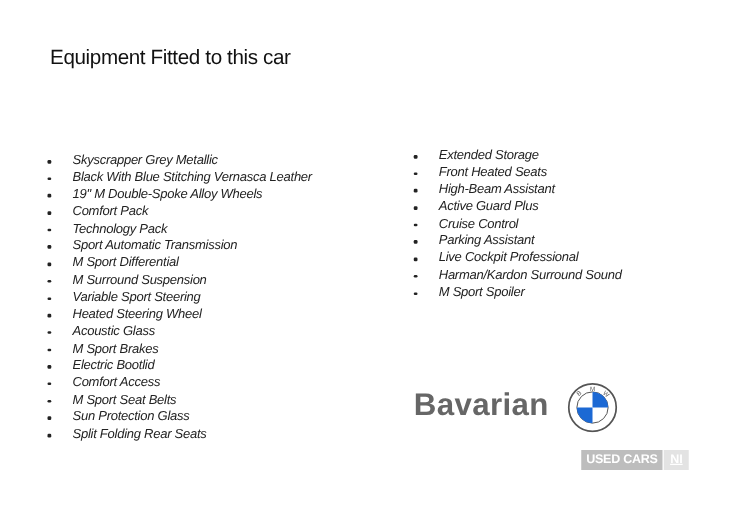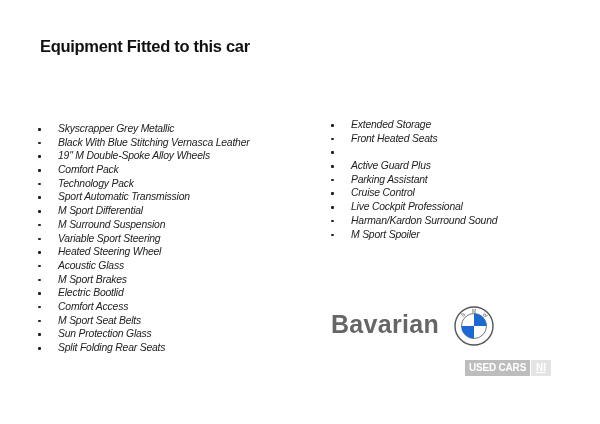--- a/index.html
+++ b/index.html
@@ -1,18 +1,18 @@
 <!DOCTYPE html>
 <html><head>
 <meta charset="utf-8">
 <style>
   html, body { margin:0; padding:0; }
   body { width:600px; height:424px; background:#ffffff; position:relative; overflow:hidden;
          font-family:"Liberation Sans", sans-serif; color:#1a1a1a; }
-  .title { position:absolute; left:40px; top:37px; font-size:16.5px; font-weight:bold; letter-spacing:-0.3px; color:#111; }
+  .title { position:absolute; left:40px; top:37px; font-size:16.5px; font-weight:normal; letter-spacing:-0.3px; color:#111; }
   ul.list { position:absolute; list-style:none; margin:0; padding:0;font-style:italic; }
   ul.list li { position:relative; font-size:10.4px; height:13.7px; line-height:13.7px; padding-left:20px; letter-spacing:-0.2px; color:#222; white-space:nowrap; }
   ul.list li .dot { position:absolute; left:0; top:6px; width:2.5px; height:2.5px; background:#222; border-radius:1px; }
   #left-list { left:38px; top:122px; }
   #right-list { left:331px; top:118px; }
   .brand { position:absolute; left:331px; top:310px; font-size:25px; font-weight:bold; color:#666; letter-spacing:0.3px; }
   .logo { position:absolute; left:454px; top:306px; width:40px; height:40px; }
   .badge { position:absolute; left:465px; top:360px; height:16px; display:flex;justify-content:center; }
   .badge .used { background:#bdbdbd; color:#fff; font-size:10px; font-weight:bold; padding:0 4px; line-height:16px; letter-spacing:-0.2px; }
   .badge .ni { background:#e3e3e3; color:#fff; font-size:10px; font-weight:bold; padding:0 5px; line-height:16px; margin-left:1px;text-decoration:underline; }
@@ -38,24 +38,24 @@
   <li><span class="dot"></span><span>Electric Bootlid</span></li>
   <li><span class="dot"></span><span>Comfort Access</span></li>
   <li><span class="dot"></span><span>M Sport Seat Belts</span></li>
   <li><span class="dot"></span><span>Sun Protection Glass</span></li>
   <li><span class="dot"></span><span>Split Folding Rear Seats</span></li>
 </ul>
 
 <ul class="list" id="right-list">
   <li><span class="dot"></span><span>Extended Storage</span></li>
   <li><span class="dot"></span><span>Front Heated Seats</span></li>
-  <li><span class="dot"></span></li>
+  <li><span class="dot"></span><span>High-Beam Assistant</span></li>
   <li><span class="dot"></span><span>Active Guard Plus</span></li>
+  <li><span class="dot"></span><span>Cruise Control</span></li>
   <li><span class="dot"></span><span>Parking Assistant</span></li>
-  <li><span class="dot"></span><span>Cruise Control</span></li>
   <li><span class="dot"></span><span>Live Cockpit Professional</span></li>
   <li><span class="dot"></span><span>Harman/Kardon Surround Sound</span></li>
   <li><span class="dot"></span><span>M Sport Spoiler</span></li>
 </ul>
 
 <div class="brand">Bavarian</div>
 
 <div class="logo">
   <svg width="40" height="40" viewBox="0 0 40 40">
     <circle cx="20" cy="20" r="19" fill="#fff" stroke="#555" stroke-width="1.4"></circle>

